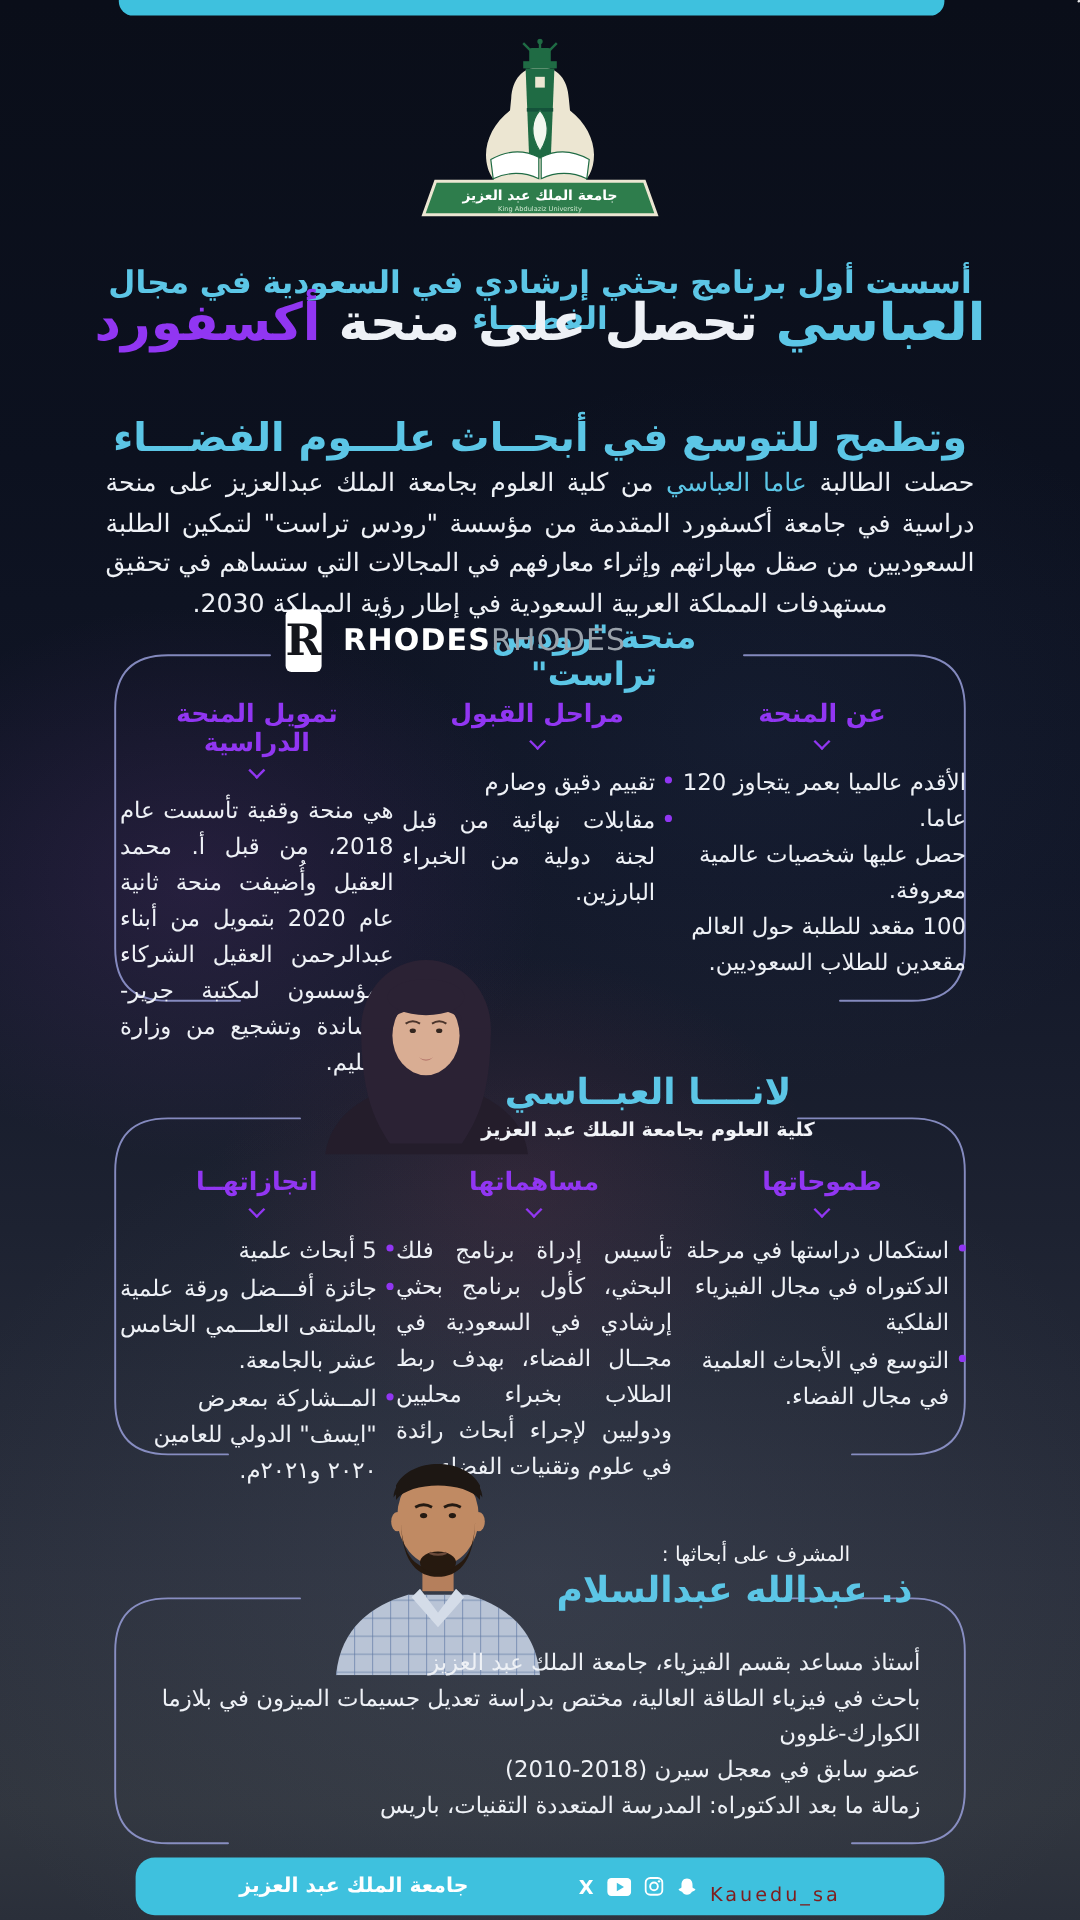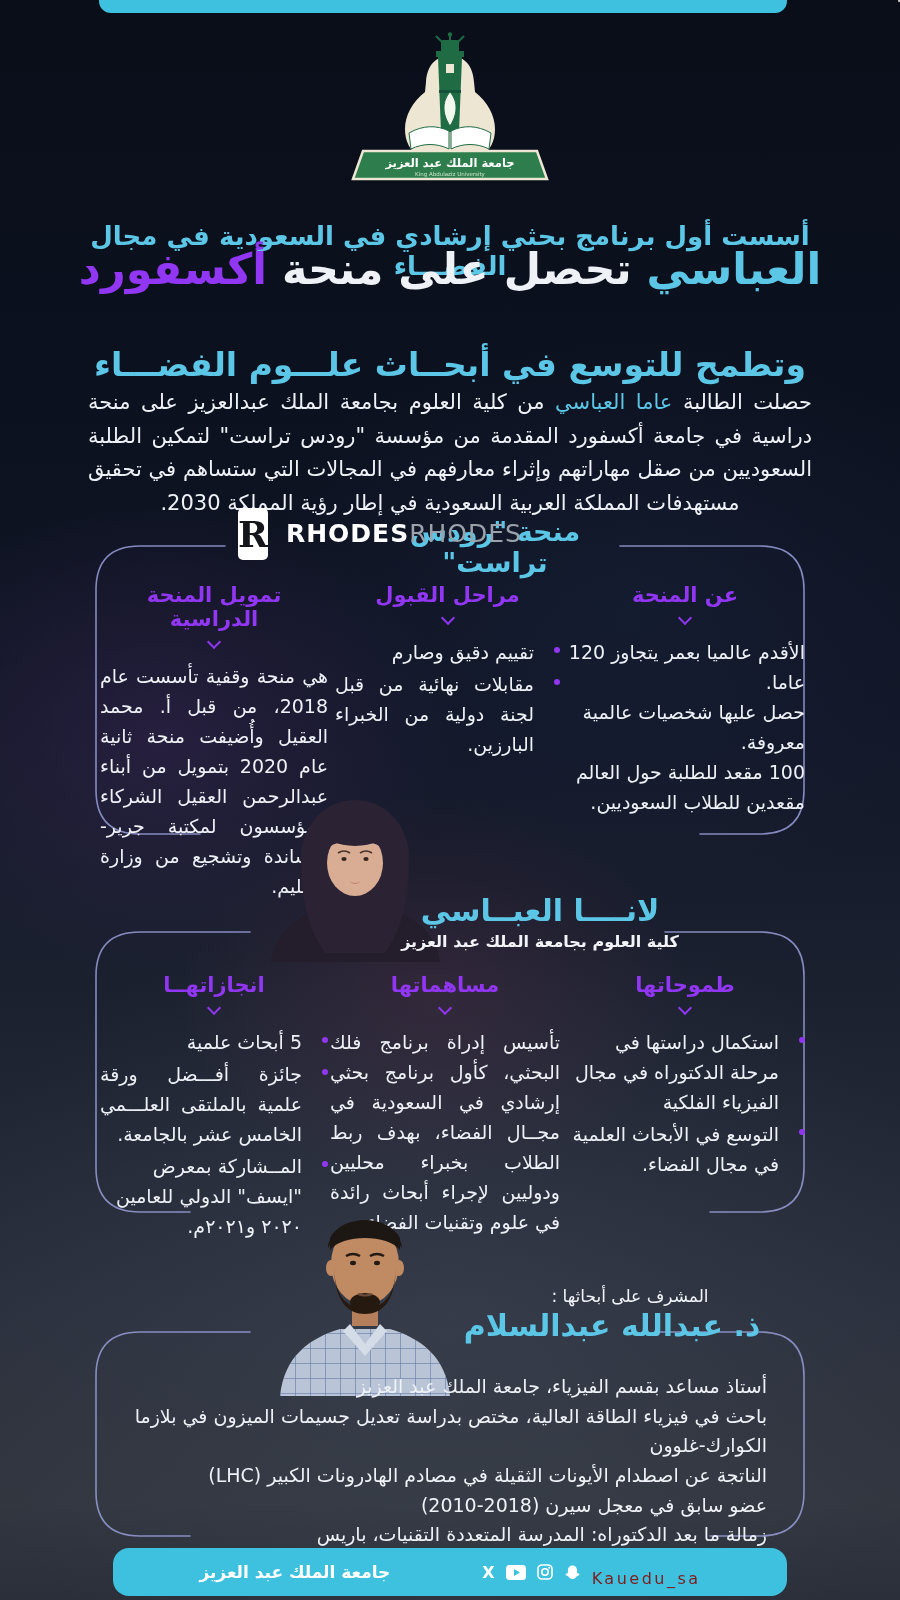--- a/index.html
+++ b/index.html
@@ -46,21 +46,21 @@
   .h-line3{top:322px;left:60px;width:780px;font-size:33px;font-weight:700;}
   .intro{top:386px;left:88px;width:724px;font-size:21px;line-height:1.6;color:#eef1f6;
     text-align:justify;text-align-last:center;}
   .sec-title{font-size:27px;font-weight:700;color:#5cc6e6;}
   .col-heading{font-size:21px;font-weight:700;color:#9136f2;text-align:center;}
   .chev{width:8px;height:8px;border-left:2px solid #9136f2;border-bottom:2px solid #9136f2;
     transform:rotate(-45deg);margin:6px auto 0;}
   .col-body{font-size:19px;line-height:1.58;color:#eef1f6;}
   .just{text-align:justify;}
   .rightal{text-align:right;}
-  .bullet-item{display:flex;gap:20px;align-items:flex-start;margin-bottom:2px;}
+  .bullet-item{display:flex;gap:8px;align-items:flex-start;margin-bottom:2px;}
   .dot{width:6px;height:6px;border-radius:50%;background:#9136f2;margin-top:10px;flex:none;}
   
   .rt-logo{top:508px;left:238px;width:175px;display:flex;flex-direction:row;align-items:center;gap:9px;direction:ltr;}
   .rt-mark{width:46px;height:52px;background:#ffffff;border-radius:5px;display:flex;align-items:center;justify-content:center;
     color:#14161c;font-size:36px;font-weight:700;font-family:"DejaVu Serif",serif;}
   .rt-div{width:2px;height:48px;background:#dfe3e8;}
   .rt-words{display:flex;flex-direction:row;line-height:1.02;align-items:flex-end;}
   .rt-w1{color:#ffffff;font-size:25px;font-weight:700;letter-spacing:1px;}
   .rt-w2{color:#9aa2ab;font-size:25px;font-weight:400;letter-spacing:1px;}
   
@@ -246,21 +246,20 @@
     <ellipse cx="103" cy="65" rx="3" ry="2.2" fill="#241a12"></ellipse>
     <ellipse cx="127" cy="65" rx="3" ry="2.2" fill="#241a12"></ellipse>
     <path d="M108,96 Q115,99 122,96" stroke="#6b4a3a" stroke-width="2" fill="none"></path>
   </svg>
 
   <div class="abs sup-label">المشرف على أبحاثها :</div>
   <div class="abs sup-name">ذ. عبدالله عبدالسلام</div>
   <div class="abs sup-desc">
     <div>أستاذ مساعد بقسم الفيزياء، جامعة الملك عبد العزيز</div>
     <div>باحث في فيزياء الطاقة العالية، مختص بدراسة تعديل جسيمات الميزون في بلازما الكوارك-غلوون</div>
-    <div>الناتجة عن اصطدام الأيونات الثقيلة في مصادم الهادرونات الكبير (LHC)</div>
     <div>عضو سابق في معجل سيرن (2018-2010)</div>
     <div>زمالة ما بعد الدكتوراه: المدرسة المتعددة التقنيات، باريس</div>
   </div>
 
   <div class="abs footer-bar">
     <div class="f-univ">جامعة الملك عبد العزيز</div>
     <div class="f-social">
       <span class="icon x-glyph">X</span>
       <span class="icon">
         <svg width="20" height="15" viewBox="0 0 20 15">

